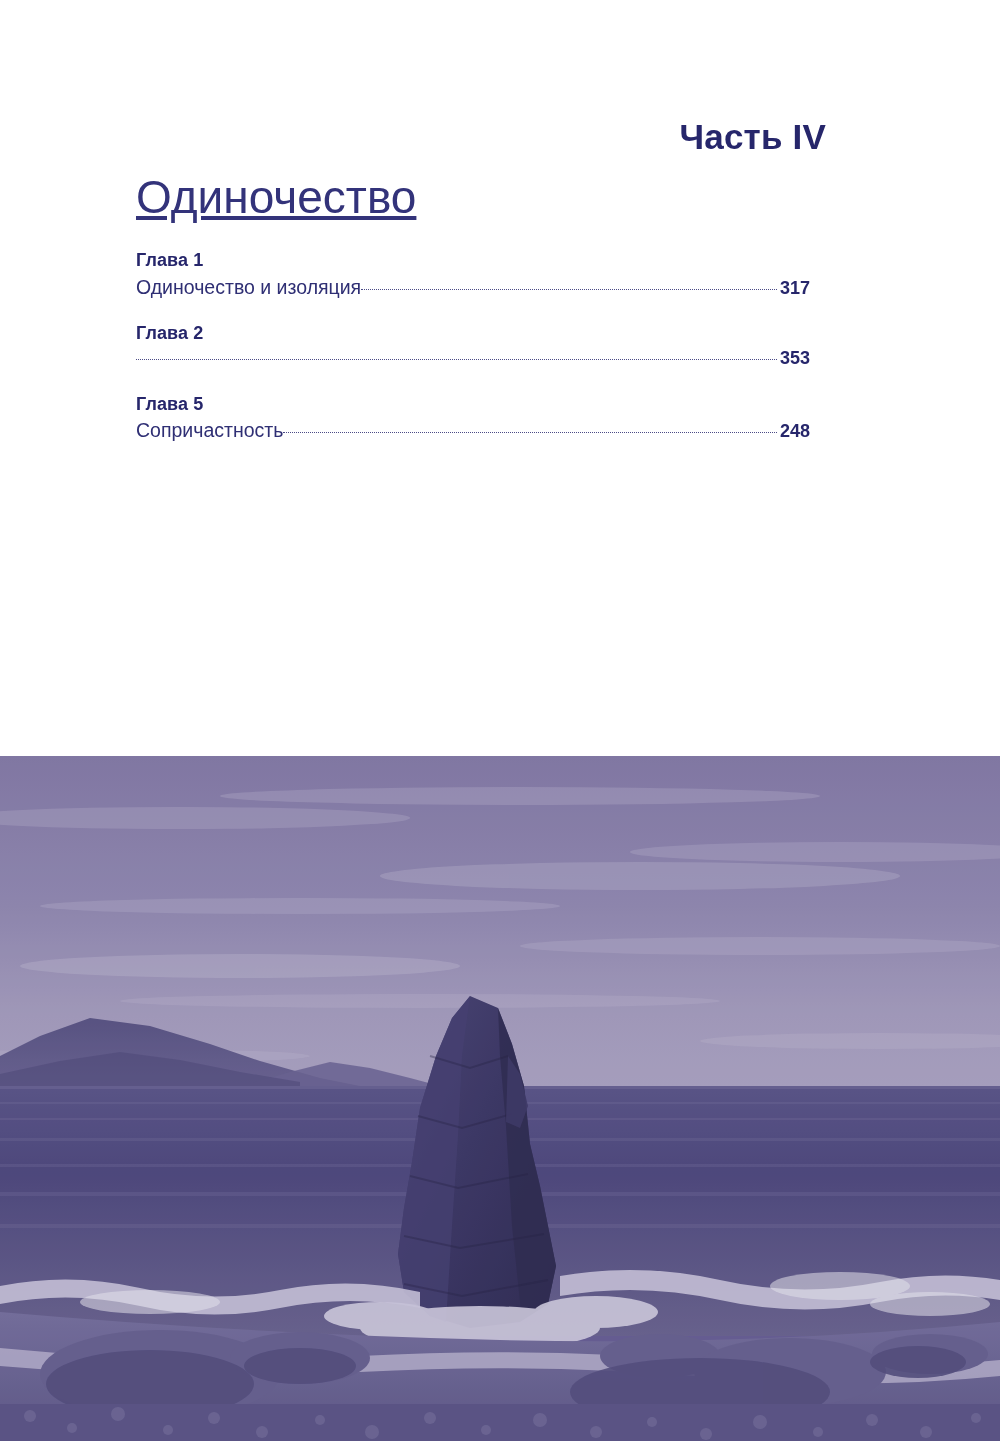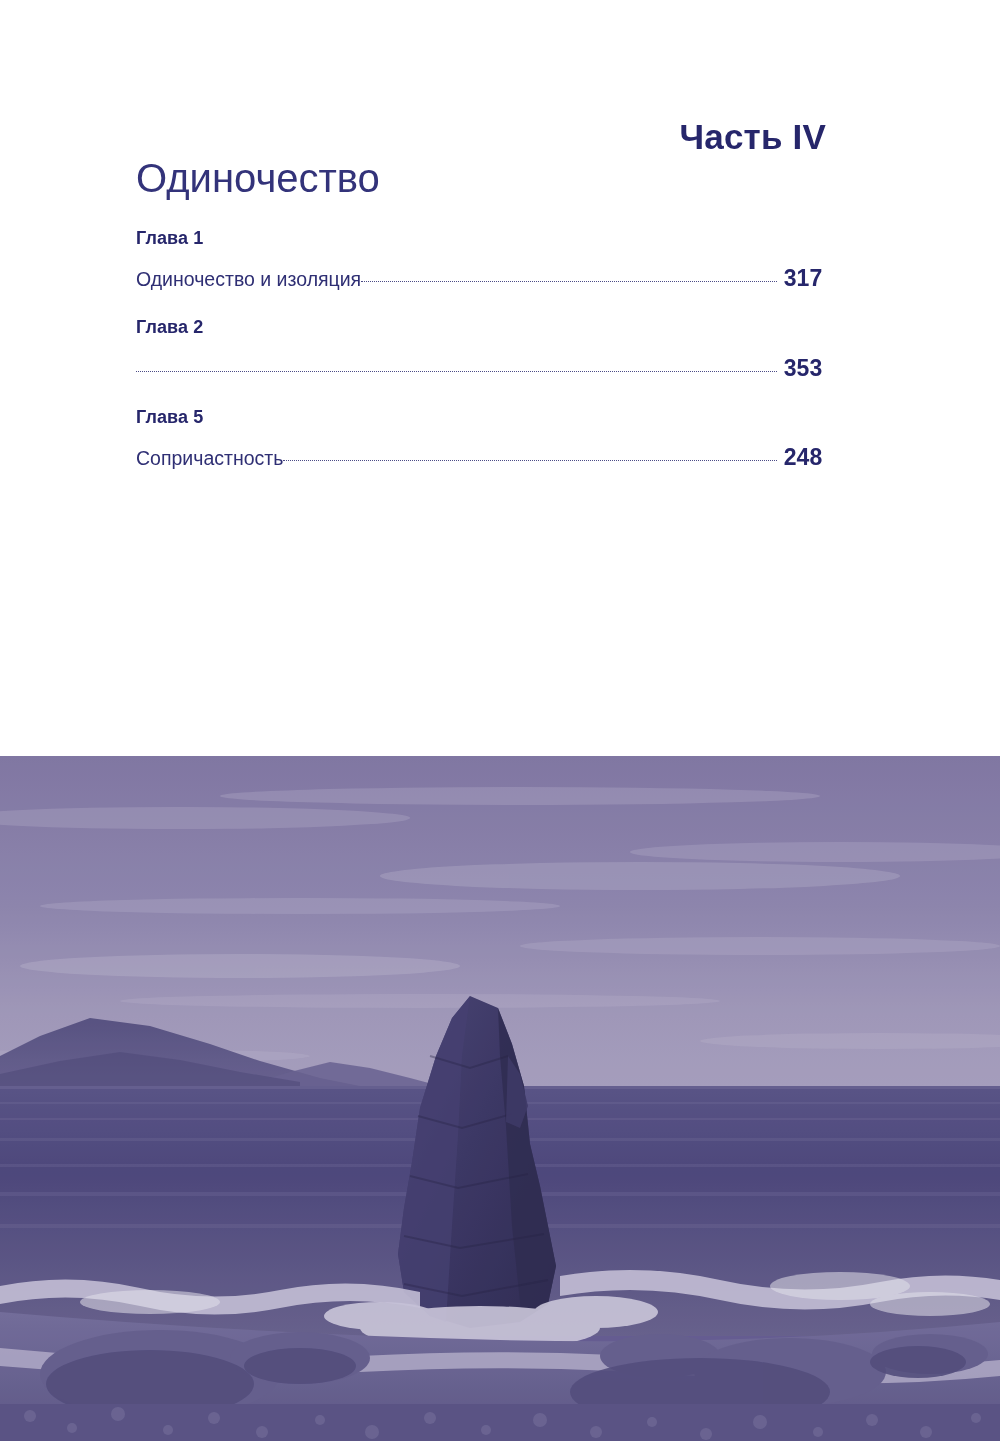--- a/index.html
+++ b/index.html
@@ -27,25 +27,26 @@
   .part-title {
     font-size: 35px;
     font-weight: bold;
     line-height: 1.08;
     letter-spacing: 0.2px;
     color: #26266b;
     margin: 0;
     text-align: right;
   }
   .part-subtitle {
-    font-size: 40px;
+    font-size: 46px;
     font-weight: 400;
     line-height: 1.1;
     color: #33337a;
-    margin: 0 0 0 0;
+    margin: 16px 0 0 0;
+    text-decoration: underline;
   }
 
   .toc-list {
     margin-top: 27px;
   }
 
   .toc-entry {
     margin-bottom: 22px;
   }
   .toc-entry:last-child {
@@ -57,43 +58,43 @@
     font-weight: bold;
     color: #26266b;
     line-height: 1.3;
     letter-spacing: 0.1px;
   }
 
   .chapter-row {
     display: flex;
     align-items: baseline;
     width: 690px;
-    margin-top: 13px;
+    margin-top: 1px;
   }
   .chapter-title {
     font-size: 19.5px;
     font-weight: 400;
     color: #2f2f74;
     white-space: nowrap;
     line-height: 1.35;
   }
   .leader {
     flex: 1 1 auto;
     margin: 0 3px 0 0;
     border-bottom: 1.5px dotted #4b4b86;
     transform: translateY(-4px);
     height: 1px;
     min-width: 10px;
   }
   .chapter-page {
-    font-size: 23px;
+    font-size: 18px;
     font-weight: bold;
     color: #26266b;
     min-width: 46px;
-    text-align: center;
+    text-align: left;
     line-height: 1.35;
   }
 
   
   .photo {
     position: absolute;
     left: 0;
     top: 756px;
     width: 1000px;
     height: 685px;

